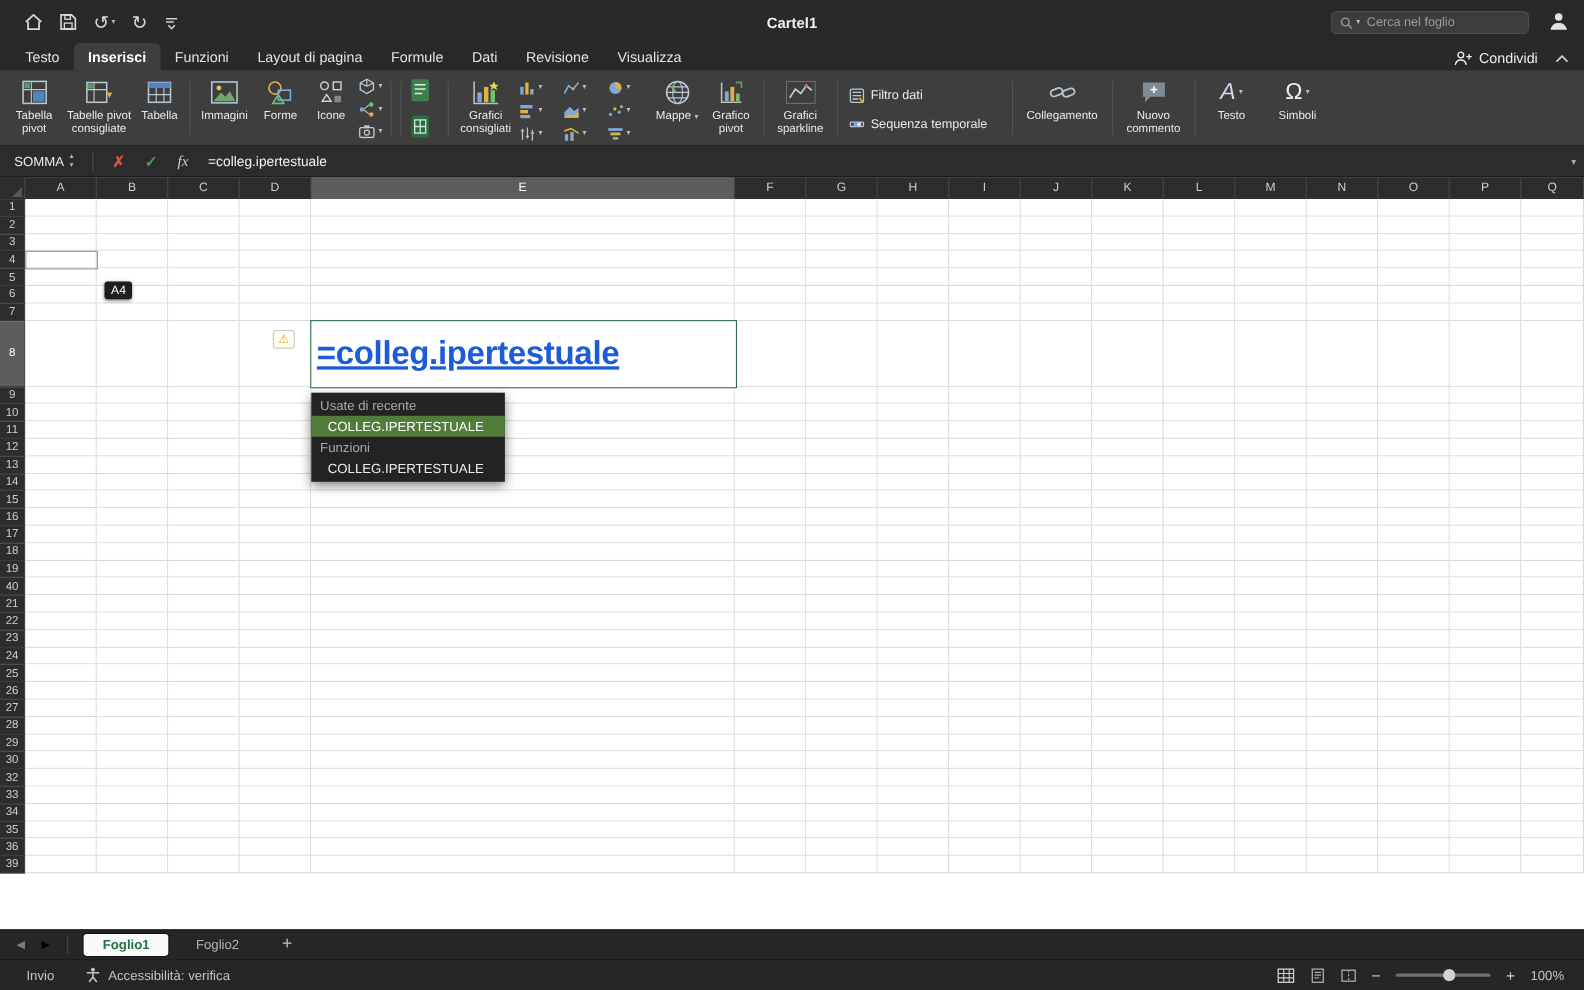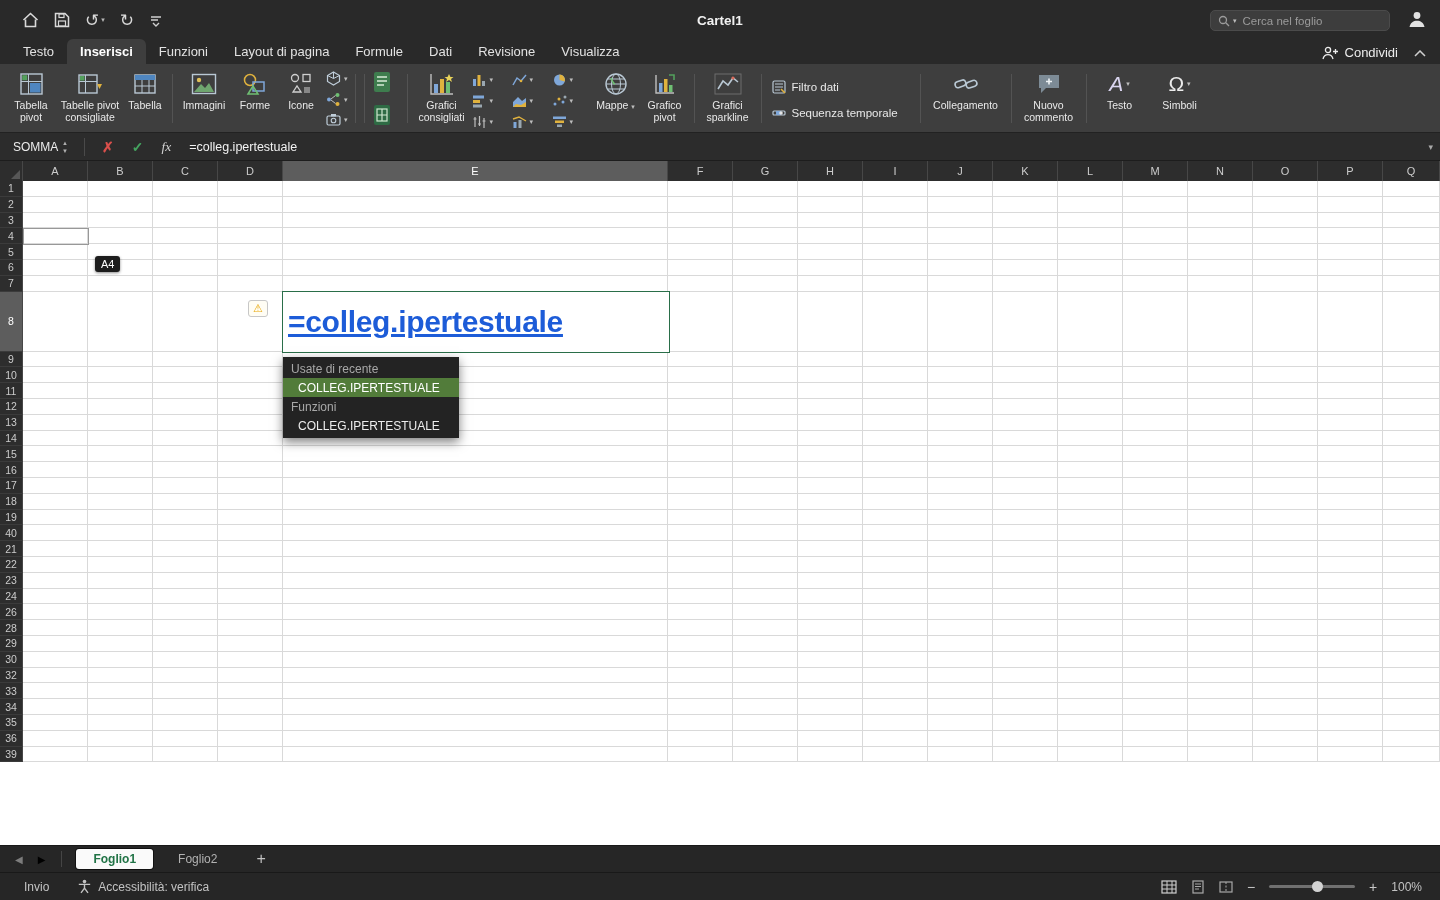--- a/index.html
+++ b/index.html
@@ -982,21 +982,61 @@
       <div class="cell" style="width:65px"></div>
       <div class="cell" style="width:65px"></div>
       <div class="cell" style="width:65px"></div>
       <div class="cell" style="width:65px"></div>
       <div class="cell" style="width:65px"></div>
       <div class="cell" style="width:65px"></div>
       <div class="cell" style="width:65px"></div>
       <div class="cell" style="width:57px"></div>
     </div>
     <div class="grid-row" style="height:15.8px">
+      <div class="row-h">25</div>
+      <div class="cell" style="width:65px"></div>
+      <div class="cell" style="width:65px"></div>
+      <div class="cell" style="width:65px"></div>
+      <div class="cell" style="width:65px"></div>
+      <div class="cell" style="width:385px"></div>
+      <div class="cell" style="width:65px"></div>
+      <div class="cell" style="width:65px"></div>
+      <div class="cell" style="width:65px"></div>
+      <div class="cell" style="width:65px"></div>
+      <div class="cell" style="width:65px"></div>
+      <div class="cell" style="width:65px"></div>
+      <div class="cell" style="width:65px"></div>
+      <div class="cell" style="width:65px"></div>
+      <div class="cell" style="width:65px"></div>
+      <div class="cell" style="width:65px"></div>
+      <div class="cell" style="width:65px"></div>
+      <div class="cell" style="width:57px"></div>
+    </div>
+    <div class="grid-row" style="height:15.8px">
       <div class="row-h">26</div>
+      <div class="cell" style="width:65px"></div>
+      <div class="cell" style="width:65px"></div>
+      <div class="cell" style="width:65px"></div>
+      <div class="cell" style="width:65px"></div>
+      <div class="cell" style="width:385px"></div>
+      <div class="cell" style="width:65px"></div>
+      <div class="cell" style="width:65px"></div>
+      <div class="cell" style="width:65px"></div>
+      <div class="cell" style="width:65px"></div>
+      <div class="cell" style="width:65px"></div>
+      <div class="cell" style="width:65px"></div>
+      <div class="cell" style="width:65px"></div>
+      <div class="cell" style="width:65px"></div>
+      <div class="cell" style="width:65px"></div>
+      <div class="cell" style="width:65px"></div>
+      <div class="cell" style="width:65px"></div>
+      <div class="cell" style="width:57px"></div>
+    </div>
+    <div class="grid-row" style="height:15.8px">
+      <div class="row-h">27</div>
       <div class="cell" style="width:65px"></div>
       <div class="cell" style="width:65px"></div>
       <div class="cell" style="width:65px"></div>
       <div class="cell" style="width:65px"></div>
       <div class="cell" style="width:385px"></div>
       <div class="cell" style="width:65px"></div>
       <div class="cell" style="width:65px"></div>
       <div class="cell" style="width:65px"></div>
       <div class="cell" style="width:65px"></div>
       <div class="cell" style="width:65px"></div>

